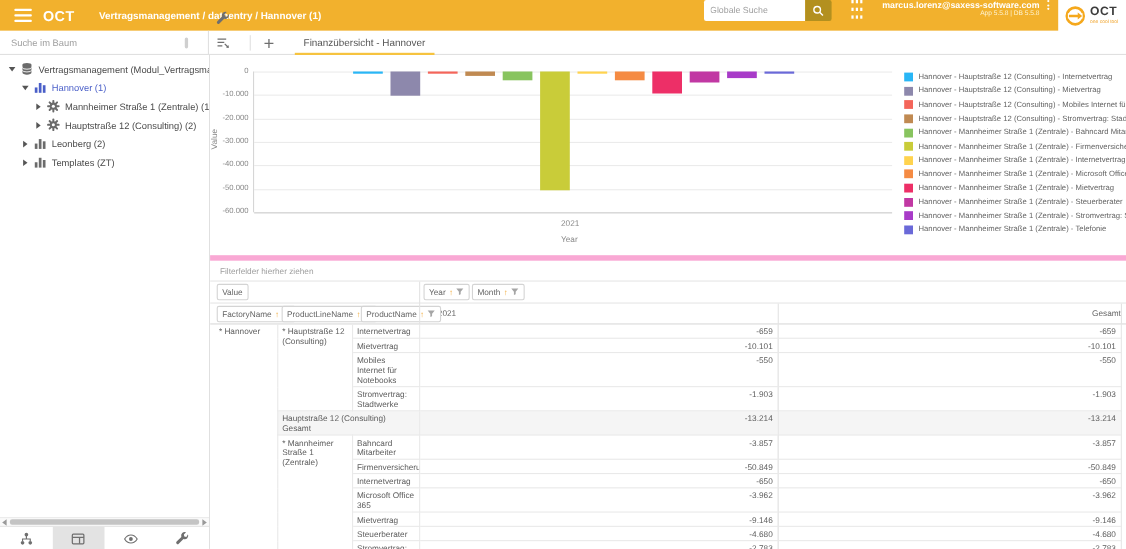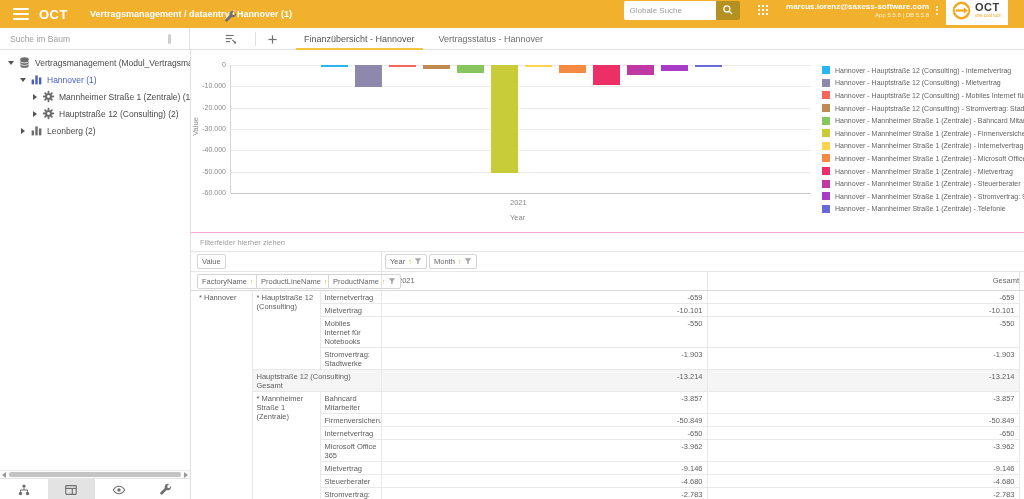--- a/index.html
+++ b/index.html
@@ -6,21 +6,21 @@
   html,body { width:1024px; height:499px; overflow:hidden; background:#fff;
     font-family:"Liberation Sans","DejaVu Sans",sans-serif; }
   .app { position:relative; width:1024px; height:499px; background:#fff; }
 
   
   .hdr { position:absolute; left:0; top:0; width:1024px; height:28px; background:#F2B12D; display:flex; align-items:center; }
   .burger { width:16px; height:12px; margin-left:13px; display:flex; flex-direction:column; justify-content:space-between; cursor:pointer; }
   .burger span { display:block; height:2px; background:#fff; border-radius:1px; }
   .hdr-app { color:#fff; font-size:13px; font-weight:bold; letter-spacing:.5px; margin-left:10px; }
   .hdr-crumb { color:#fff; font-size:9px; font-weight:bold; margin-left:22px; }
-  .hdr-right { position:absolute; right:16px; top:0; height:20px; display:flex; align-items:center; }
+  .hdr-right { position:absolute; right:0; top:0; height:20px; display:flex; }
   .gsearch { display:flex; height:19px; }
   .gsearch input { width:92px; height:19px; border:none; border-radius:2px 0 0 2px; font-size:8px; padding:0 6px; outline:none; color:#555; }
   .gsearch input::placeholder { color:#9e9e9e; }
   .gsearch button { width:24px; height:19px; border:none; background:#B3901F; border-radius:0 2px 2px 0; display:flex; align-items:center; justify-content:center; cursor:pointer; }
   .appsgrid { margin-left:18px; display:grid; grid-template-columns:repeat(3,2.5px); grid-gap:1.5px; cursor:pointer; }
   .appsgrid i { width:2.5px; height:2.5px; background:#fff; }
   .userblock { margin-left:18px; text-align:right; }
   .useremail { color:#fff; font-size:8px; font-weight:bold; }
   .appver { color:#fdf3d2; font-size:6px; margin-top:1px; }
   .kebab { width:10px; margin:0 4px 0 3px; display:flex; flex-direction:column; align-items:center; gap:1.5px; cursor:pointer; }
@@ -29,21 +29,21 @@
   .logotxt { line-height:1; margin-left:3px; }
   .logotxt b { display:block; font-size:11px; color:#3c3c3c; letter-spacing:.5px; }
   .logotxt s { display:block; text-decoration:none; font-size:4.5px; color:#F0A125; margin-top:1px; }
 
   
   .subbar { position:absolute; left:0; top:28px; width:1024px; height:22px; background:#fff; border-bottom:1px solid #e0e0e0; }
   .treesearch { position:absolute; left:0; top:0; width:190px; height:22px; border-right:1px solid #e0e0e0; display:flex; align-items:center; }
   .treesearch input { border:none; outline:none; font-size:8.5px; color:#555; padding-left:10px; width:160px; }
   .treesearch input::placeholder { color:#9e9e9e; }
   .handle { width:3px; height:10px; background:#cfcfcf; border-radius:2px; margin-left:8px; cursor:col-resize; }
-  .toolbar { position:absolute; left:191px; top:0; height:22px; display:flex; align-items:center;padding-left:28px; }
+  .toolbar { position:absolute; left:191px; top:0; height:22px; display:flex; align-items:center; }
   .tbtn { width:24px; height:22px; display:flex; align-items:center; justify-content:center; cursor:pointer; }
   .tbtn:first-child { margin-left:8px; }
   .tdiv { width:1px; height:14px; background:#e0e0e0; margin:0 4px; }
   .tabs { display:flex; height:22px; margin-left:8px; }
   .tab { padding:0 12px; font-size:9px; color:#6f6f6f; display:flex; align-items:center; position:relative; cursor:pointer; white-space:nowrap; }
   .tab.active { color:#555; }
   .tab.active::after { content:""; position:absolute; left:4px; right:4px; bottom:0; height:2px; background:#F6C33F; }
 
   
   .sidebar { position:absolute; left:0; top:50px; width:191px; height:449px; background:#fff; border-right:1px solid #e0e0e0; }
@@ -71,21 +71,21 @@
   .grid.axis { background:#c9c9c9; }
   .bar { position:absolute; top:0; width:27px; cursor:pointer; }
   .catlab { position:absolute; font-size:7.5px; color:#8a8a8a; }
   .xlab { position:absolute; font-size:7.5px; color:#8a8a8a; }
   .legend { position:absolute; left:631px; top:14px; }
   .litem { height:12.6px; display:flex; align-items:center; cursor:pointer; }
   .lsq { width:8px; height:8px; flex:none; margin-right:5px; }
   .ltxt { font-size:7px; color:#636363; white-space:nowrap; }
 
   
-  .pivot { position:absolute; left:191px; top:232px; width:833px; height:267px; border-top:1px solid #f9a8d4; background:#fff; overflow:hidden; font-size:7.5px; color:#5d5d5d; }
+  .pivot { position:absolute; left:191px; top:232px; width:833px; height:267px; border-top:5px solid #f9a8d4; background:#fff; overflow:hidden; font-size:7.5px; color:#5d5d5d; }
   .drop { position:absolute; left:0; top:0; width:833px; height:19px; border-bottom:1px solid #e6e6e6; display:flex; align-items:center; }
   .drop span { margin-left:9px; color:#9e9e9e; }
   .fieldsrow { position:absolute; left:0; top:19px; width:833px; height:20px; border-bottom:1px solid #e6e6e6; }
   .hdrrow { position:absolute; left:0; top:39px; width:833px; height:19px; border-bottom:1px solid #d9d9d9; }
   .chip { position:absolute; top:2px; height:15px; border:1px solid #d4d4d4; border-radius:2px; background:#fff; display:inline-flex; align-items:center; padding:0 4px; font-size:7.5px; color:#666; cursor:grab; white-space:nowrap; }
   .chip .up { color:#F0A732; font-size:7.5px; margin-left:3px; font-weight:bold; }
   .chip svg { margin-left:2px; }
   .vline { position:absolute; width:1px; background:#e3e3e3; }
   .h2021 { position:absolute; left:202px; top:4px; color:#666; }
   .hges { position:absolute; left:516px; top:4px; width:312px; text-align:right; color:#666; }
@@ -200,21 +200,20 @@
         </span>
       <div class="tdiv"></div>
       <div class="tbtn">
         <svg class="icn" width="13" height="13" viewBox="0 0 16 16">
             <line x1="8" y1="3" x2="8" y2="13" stroke="#6f6f6f" stroke-width="1.5"></line>
             <line x1="3" y1="8" x2="13" y2="8" stroke="#6f6f6f" stroke-width="1.5"></line>
           </svg>
       </div>
       <div class="tabs" id="tabs">
           <div class="tab active">Finanzübersicht - Hannover</div>
-          <div class="tab">Vertragsstatus - Hannover</div>
         </div>
     </div>
   </div>
 
   <div class="sidebar">
     <div class="tree" id="tree">
         <div class="trow" style="padding-left: 6px;">
           <span class="caret">
             <i class="car-d"></i>
           </span>
@@ -271,20 +270,31 @@
         <div class="trow" style="padding-left: 18px;">
           <span class="caret">
             <i class="car-r"></i>
           </span>
           <span class="ticon"><svg width="13" height="13" viewBox="0 0 16 16">
               <rect x="2" y="8" width="3" height="6" fill="#6b6b6b"></rect>
               <rect x="6.5" y="3" width="3" height="11" fill="#6b6b6b"></rect>
               <rect x="11" y="5.5" width="3" height="8.5" fill="#6b6b6b"></rect>
             </svg></span>
           <span>Leonberg (2)</span>
+        </div>
+        <div class="trow" style="padding-left: 18px;">
+          <span class="caret">
+            <i class="car-r"></i>
+          </span>
+          <span class="ticon"><svg width="13" height="13" viewBox="0 0 16 16">
+              <rect x="2" y="8" width="3" height="6" fill="#6b6b6b"></rect>
+              <rect x="6.5" y="3" width="3" height="11" fill="#6b6b6b"></rect>
+              <rect x="11" y="5.5" width="3" height="8.5" fill="#6b6b6b"></rect>
+            </svg></span>
+          <span>Templates (ZT)</span>
         </div>
       </div>
     <div class="sb-scroll">
         <div class="arr-l"></div>
         <div class="sb-thumb"></div>
         <div class="arr-r"></div>
       </div>
     <div class="sb-foot" id="sb-foot">
         <div class="fbtn">
           <svg width="14" height="14" viewBox="0 0 16 16">

